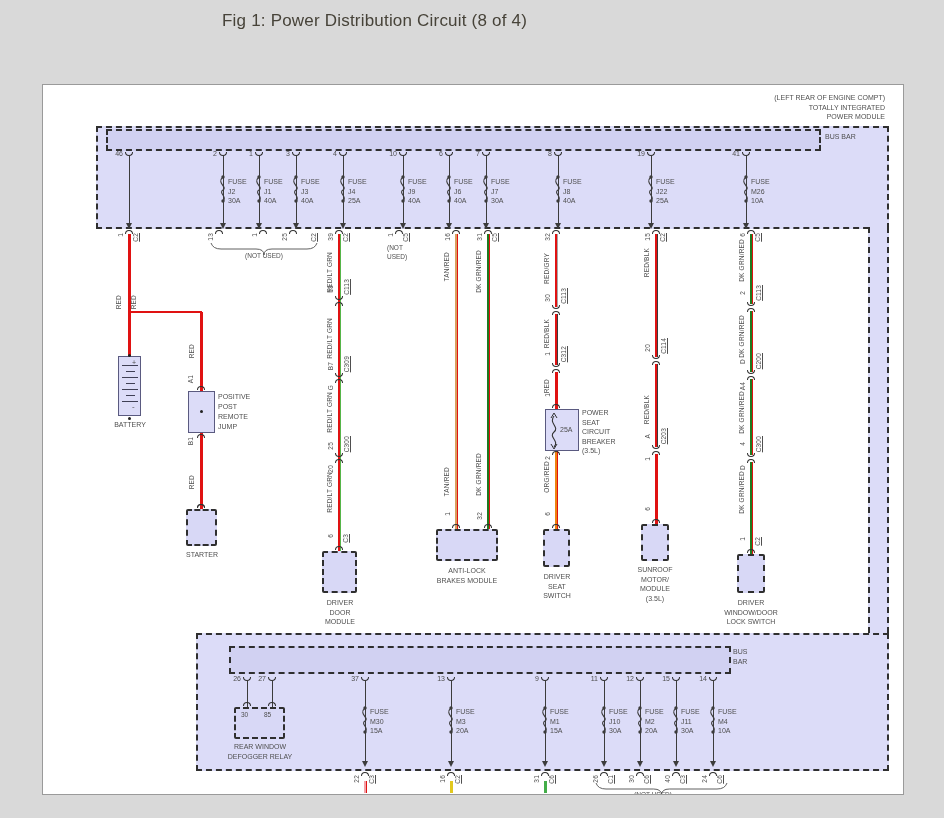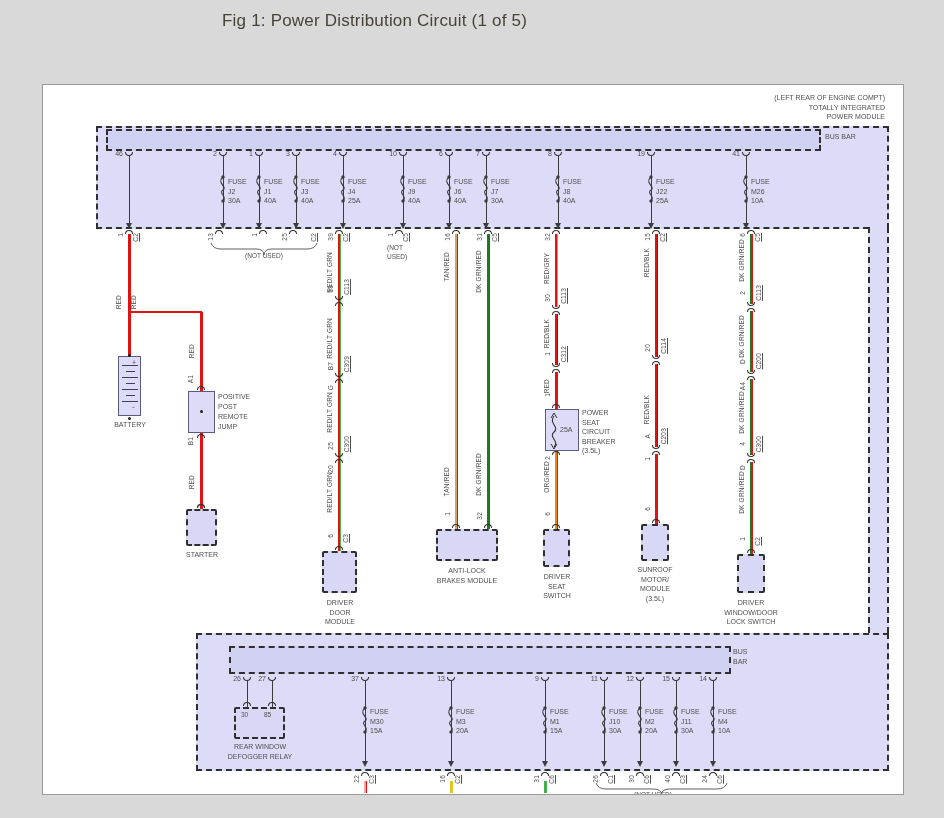--- a/index.html
+++ b/index.html
@@ -15,21 +15,21 @@
   .rot{color:#4f4f4f;font-size:6.5px;white-space:nowrap;writing-mode:vertical-rl;transform:rotate(180deg);letter-spacing:.2px;}
   .u{text-decoration:underline;}
   .arc{width:8px;height:4px;border:1px solid #2f2f2f;background:transparent;}
   .arcUp{border-top:none;border-radius:0 0 6px 6px;}
   .arcDn{border-bottom:none;border-radius:6px 6px 0 0;}
   svg{overflow:visible;}
 </style>
 </head>
 <body>
 
-<div id="title">Fig 1: Power Distribution Circuit (1 of 5)</div>
+<div id="title">Fig 1: Power Distribution Circuit (8 of 4)</div>
 <div id="frame">
     <div class="lav" style="left: 53px; top: 41px; width: 793px; height: 103px;"></div>
     <div style="left: 825px; top: 142px; width: 21px; height: 406px; background: rgb(220, 220, 248); border-left: 2px dashed rgb(47, 47, 47); border-right: 2px dashed rgb(47, 47, 47);"></div>
     <div class="lav" style="left: 153px; top: 548px; width: 693px; height: 138px;"></div>
     <div class="bus" style="left: 63px; top: 44px; width: 715px; height: 22px;"></div>
     <div class="txt" style="left: 782px; top: 47px; font-size: 7px;">BUS BAR</div>
     <div class="bus" style="left: 186px; top: 561px; width: 502px; height: 28px;"></div>
     <div class="txt" style="left: 690px; top: 562px; font-size: 7px;">BUS</div>
     <div class="txt" style="left: 690px; top: 571.5px; font-size: 7px;">BAR</div>
     <div class="txt" style="left: 622px; top: 8px; width: 220px; text-align: right;">(LEFT REAR OF ENGINE COMPT)</div>

